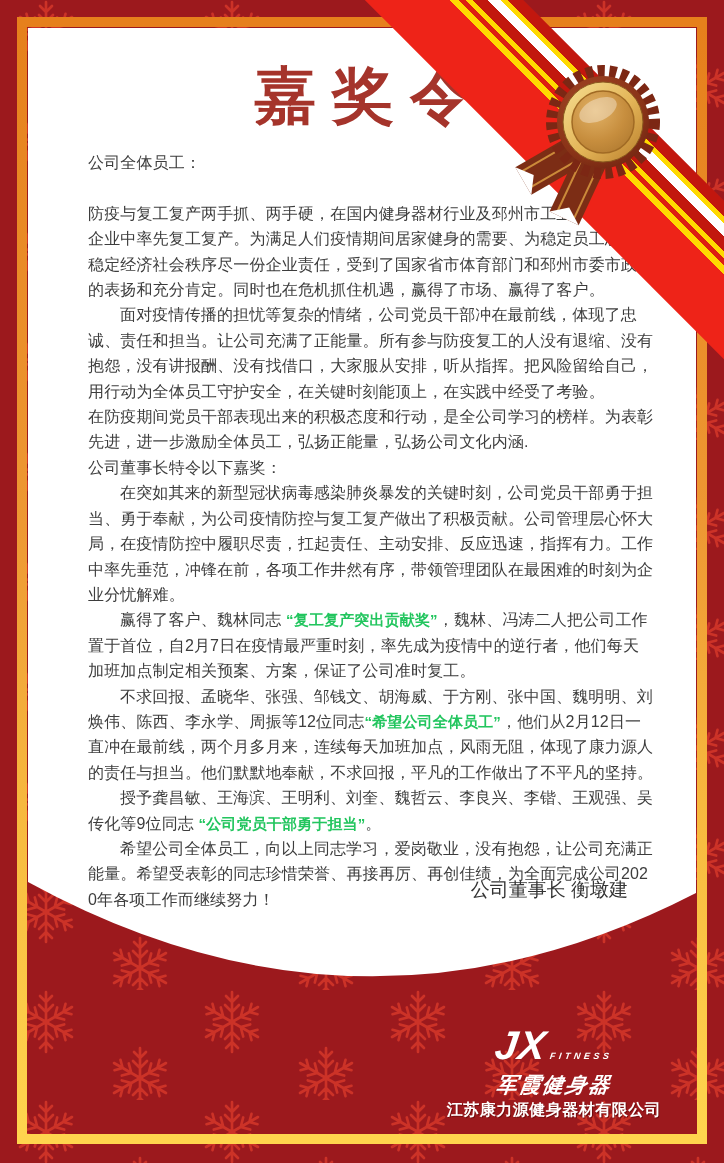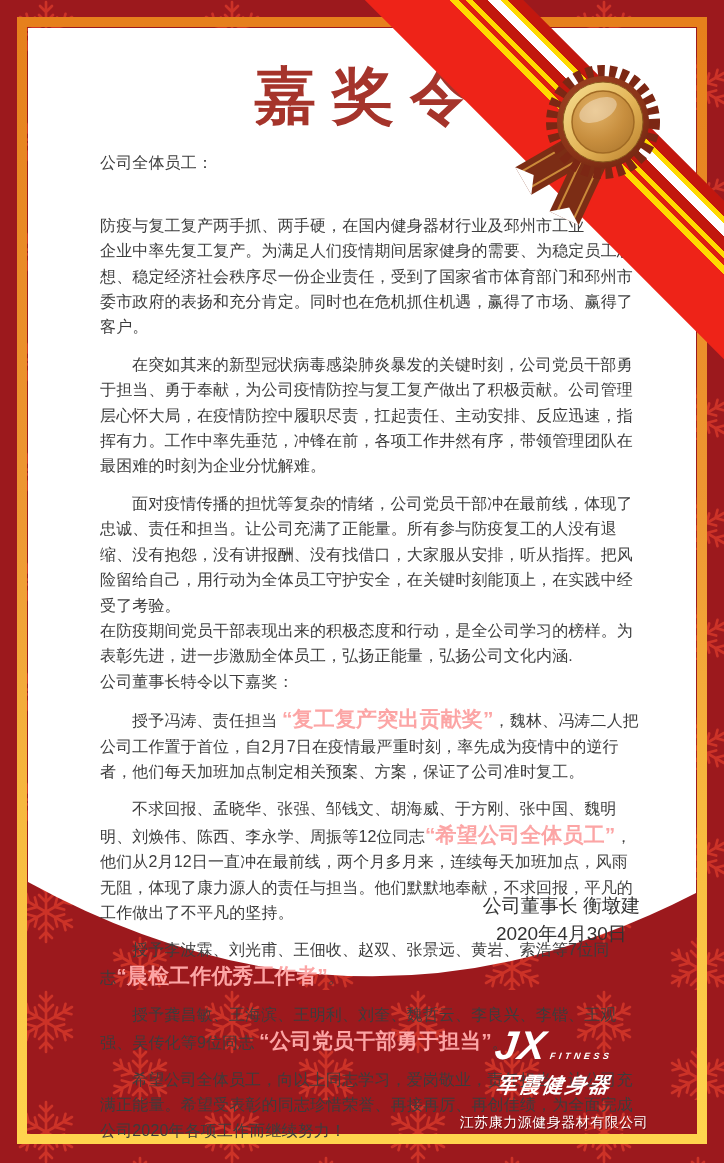--- a/index.html
+++ b/index.html
@@ -13,41 +13,41 @@
     border:10px solid #E6801C;
     border-image:linear-gradient(180deg,#E6801C 0%,#EE9833 45%,#F7B83E 70%,#FFD44E 100%) 1;}
 
   .white-panel{position:absolute;left:28px;top:28px;width:668px;height:852px;background:#ffffff;z-index:1;}
   .white-wave{position:absolute;left:28px;top:879px;z-index:1;display:block;}
 
   .content{position:absolute;left:88px;top:56px;width:566px;z-index:3;color:#3d3d3d;
     font-size:16px;line-height:25.4px;letter-spacing:0.15px;word-break:break-all;text-align:left;}
   .doc-title{margin:0 0 14px 0;text-align:center;font-family:"DejaVu Serif","Liberation Serif",serif;
     font-weight:bold;color:#A5342B;font-size:62px;line-height:80px;letter-spacing:16px;}
-  .content p{margin:12px;}
+  .content p{margin:0;}
   .indent{text-indent:2em;}
-  .award{color:#fca5a5;font-weight:bold;font-size:21px;white-space:nowrap;text-align:center;}
+  .award{color:#22c55e;font-weight:bold;font-size:15px;white-space:nowrap;text-align:center;}
 
-  .signature{position:absolute;right:84px;top:876px;z-index:3;text-align:center;color:#333333;
-    font-size:19px;line-height:28px;margin-top:16px;}
+  .signature{position:absolute;right:96px;top:876px;z-index:3;text-align:right;color:#333333;
+    font-size:19px;line-height:28px;}
 
   .corner-ribbon{position:absolute;left:291px;top:91px;width:600px;height:112px;z-index:4;
     transform:rotate(45deg);
     background:linear-gradient(to bottom,
       #C2170E 0 11px,#FFD900 11px 16px,#ffffff 16px 25px,
       #C2170E 25px 36px,#FFD900 36px 41px,#DD1D12 41px 46px,#FFD900 46px 52px,
       #EE2318 52px 112px);}
   .medal-svg{position:absolute;left:510px;top:40px;z-index:5;}
 
   .logo-block{position:absolute;right:48px;top:1028px;width:244px;z-index:3;text-align:center;color:#ffffff;}
   .jx-row{transform:skewX(-8deg);line-height:34px;white-space:nowrap;}
   .jx-mark{font-size:40px;font-weight:bold;font-style:italic;letter-spacing:1px;}
   .fitness{font-size:9px;font-weight:bold;font-style:italic;letter-spacing:3.5px;margin-left:5px;}
   .brand{transform:skewX(-8deg);font-size:21px;font-weight:bold;font-style:italic;letter-spacing:2px;line-height:24px;}
-  .company{margin-top:15px;font-size:14px;font-weight:normal;letter-spacing:0.5px;line-height:20px;
+  .company{margin-top:3px;font-size:16px;font-weight:bold;letter-spacing:0.5px;line-height:20px;
     text-shadow:1px 1px 0 rgba(90,5,5,.65);white-space:nowrap;}
 </style>
 </head>
 <body>
 
 <div id="poster">
 
   <svg class="bg-svg" width="724" height="1163">
     <defs>
       <g id="flake" stroke="#CC3227" stroke-width="2.6" stroke-linecap="round" fill="none">
@@ -120,40 +120,38 @@
 
   <div class="content">
     <h1 class="doc-title">嘉奖令</h1>
 
     <p>公司全体员工：</p>
 
     <p class="indent"><br>
       <span>防疫与复工复产两手抓、两手硬，在国内健身器材行业及邳州市工业</span><br>
       <span>企业中率先复工复产。为满足人们疫情期间居家健身的需要、为稳定员工思想、稳定经济社会秩序尽一份企业责任，受到了国家省市体育部门和邳州市委市政府的表扬和充分肯定。同时也在危机抓住机遇，赢得了市场、赢得了客户。</span></p>
 
-    <p class="indent">在突如其来的新型冠状病毒感染肺炎暴发的关键时刻，公司党员干部勇于担当、勇于奉献，为公司疫情防控与复工复产做出了积极贡献。公司管理层心怀大局，在疫情防控中履职尽责，扛起责任、主动安排、反应迅速，指挥有力。工作中率先垂范，冲锋在前，各项工作井然有序，带领管理团队在最困难的时刻为企业分忧解难。</p>
-
     <p class="indent"><span>面对疫情传播的担忧等复杂的情绪，公司党员干部冲在最前线，体现了忠诚、责任和担当。让公司充满了正能量。所有参与防疫复工的人没有退缩、没有抱怨，没有讲报酬、没有找借口，大家服从安排，听从指挥。把风险留给自己，用行动为全体员工守护安全，在关键时刻能顶上，在实践中经受了考验。</span><br>
       <span>在防疫期间党员干部表现出来的积极态度和行动，是全公司学习的榜样。为表彰先进，进一步激励全体员工，弘扬正能量，弘扬公司文化内涵.</span><br>
       <span>公司董事长特令以下嘉奖：</span></p>
 
-    <p class="indent"><span>授予冯涛、责任担当 </span><span class="award">“复工复产突出贡献奖”</span><span>，魏林、冯涛二人把公司工作置于首位，自2月7日在疫情最严重时刻，率先成为疫情中的逆行者，他们每天加班加点制定相关预案、方案，保证了公司准时复工。</span></p>
+    <p class="indent">在突如其来的新型冠状病毒感染肺炎暴发的关键时刻，公司党员干部勇于担当、勇于奉献，为公司疫情防控与复工复产做出了积极贡献。公司管理层心怀大局，在疫情防控中履职尽责，扛起责任、主动安排、反应迅速，指挥有力。工作中率先垂范，冲锋在前，各项工作井然有序，带领管理团队在最困难的时刻为企业分忧解难。</p>
+
+    <p class="indent"><span>赢得了客户、魏林同志 </span><span class="award">“复工复产突出贡献奖”</span><span>，魏林、冯涛二人把公司工作置于首位，自2月7日在疫情最严重时刻，率先成为疫情中的逆行者，他们每天加班加点制定相关预案、方案，保证了公司准时复工。</span></p>
 
     <p class="indent"><span>不求回报、孟晓华、张强、邹钱文、胡海威、于方刚、张中国、魏明明、刘焕伟、陈西、李永学、周振等12位同志</span><span class="award">“希望公司全体员工”</span><span>，他们从2月12日一直冲在最前线，两个月多月来，连续每天加班加点，风雨无阻，体现了康力源人的责任与担当。他们默默地奉献，不求回报，平凡的工作做出了不平凡的坚持。</span></p>
 
-    <p class="indent"><span>授予李波霖、刘光甫、王佃收、赵双、张景远、黄岩、索浩等7位同志</span><span class="award">“晨检工作优秀工作者”</span><span>。</span></p>
 
     <p class="indent"><span>授予龚昌敏、王海滨、王明利、刘奎、魏哲云、李良兴、李锴、王观强、吴传化等9位同志 </span><span class="award">“公司党员干部勇于担当”</span><span>。</span></p>
 
-    <p class="indent">希望公司全体员工，向以上同志学习，爱岗敬业，责任担当，让公司充满正能量。希望受表彰的同志珍惜荣誉、再接再厉、再创佳绩，为全面完成公司2020年各项工作而继续努力！</p>
+    <p class="indent">希望公司全体员工，向以上同志学习，爱岗敬业，没有抱怨，让公司充满正能量。希望受表彰的同志珍惜荣誉、再接再厉、再创佳绩，为全面完成公司2020年各项工作而继续努力！</p>
   </div>
 
   <div class="signature">
     <div>公司董事长 衡墩建</div>
-    <div>2020年4月30日</div>
   </div>
 
   <div class="logo-block">
     <div class="jx-row"><span class="jx-mark">JX</span><span class="fitness">FITNESS</span></div>
     <div class="brand">军霞健身器</div>
     <div class="company">江苏康力源健身器材有限公司</div>
   </div>
 
 </div>
 

